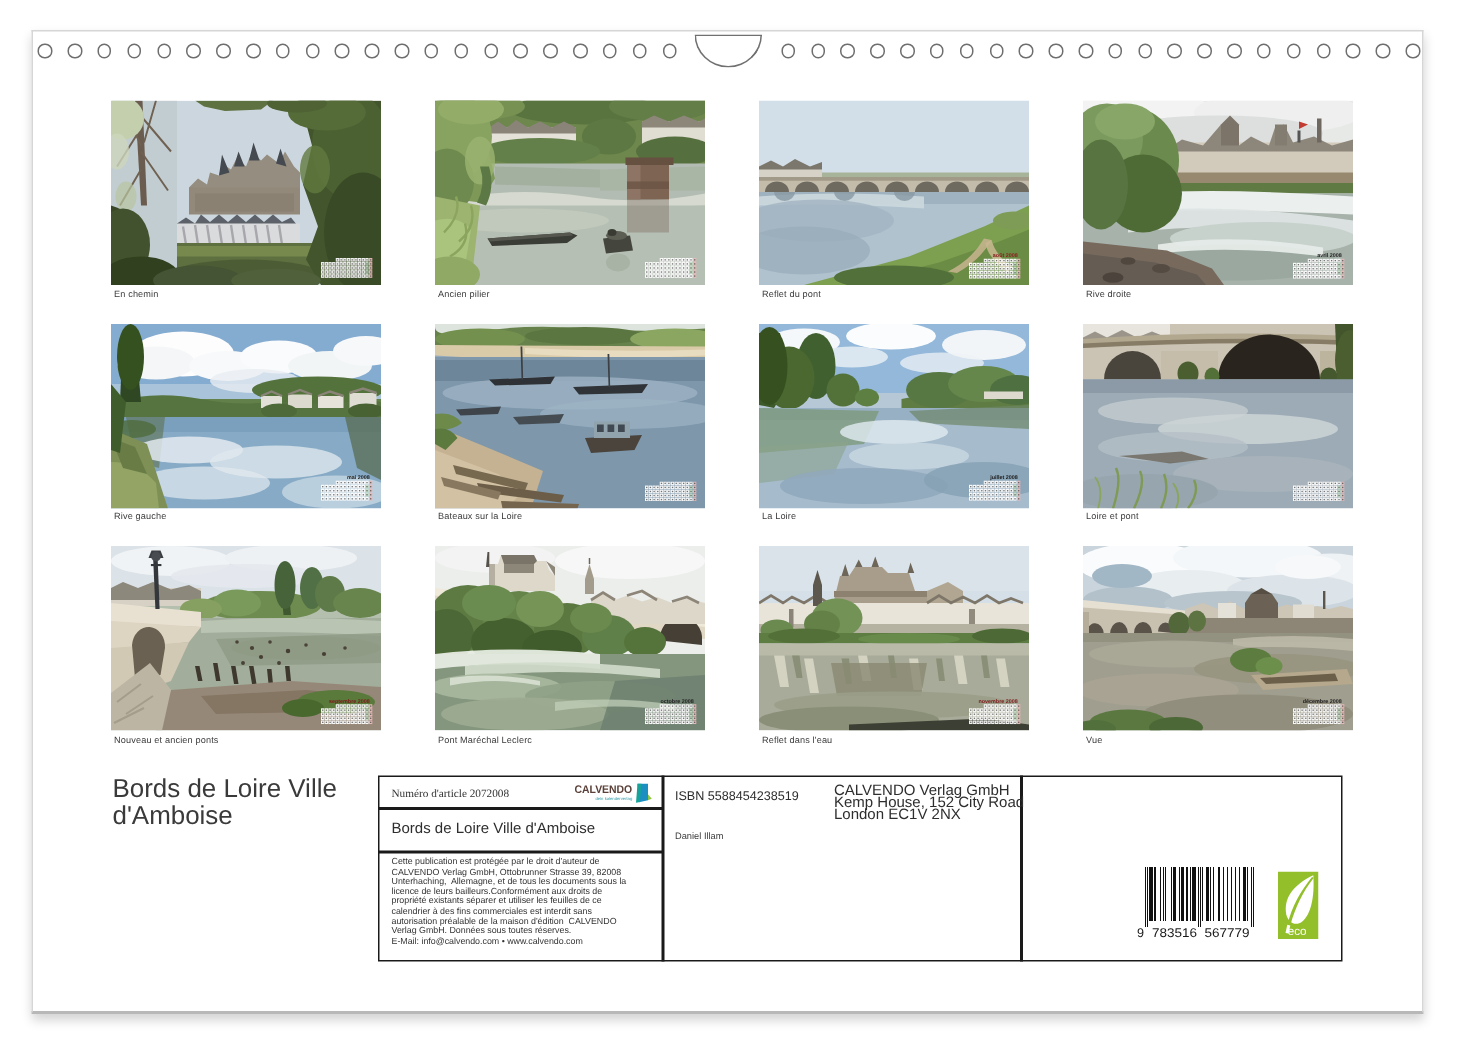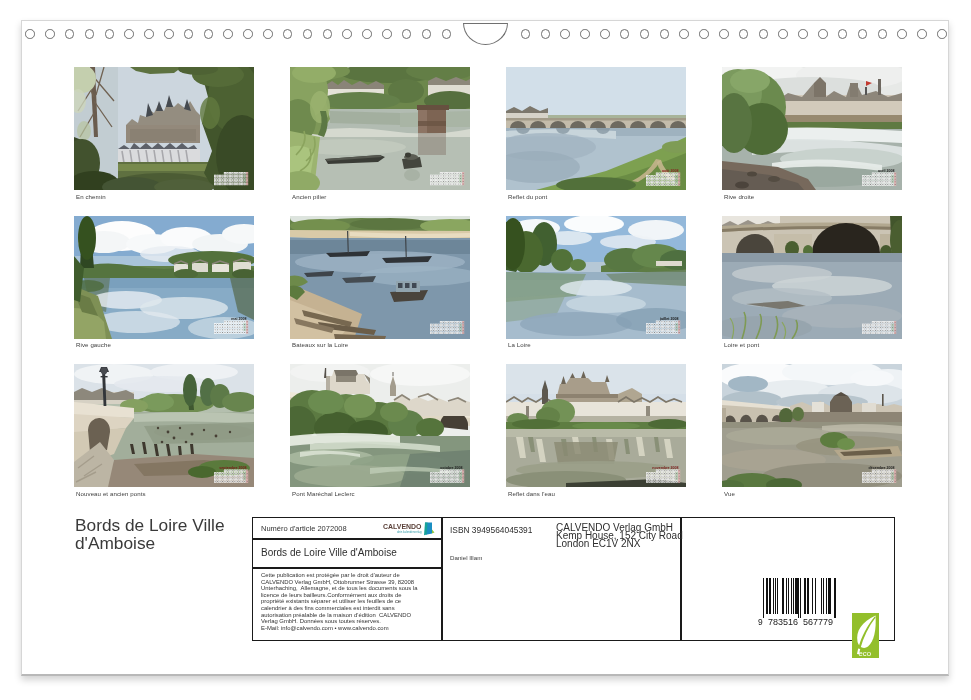--- a/index.html
+++ b/index.html
@@ -2118,35 +2118,35 @@
 <div class="abs" style="left:252px;top:517px;width:643px;height:124px;border:1.6px solid #1a1a1a;background:#fff;"></div>
 
 <div class="abs" style="left:441px;top:517px;width:1.6px;height:124px;background:#1a1a1a;"></div>
 
 <div class="abs" style="left:680px;top:517px;width:1.6px;height:124px;background:#1a1a1a;"></div>
 
 <div class="abs" style="left:252px;top:538px;width:190px;height:1.5px;background:#1a1a1a;"></div>
 
 <div class="abs" style="left:252px;top:567px;width:190px;height:1.5px;background:#1a1a1a;"></div>
 
-<div class="abs" style="left:261px;top:524px;font-size:7.5px;color:#333;">Numéro d'article 2072008</div>
+<div class="abs" style="left:261px;top:524px;font-size:7.5px;color:#333;font-family:Liberation Serif, serif;">Numéro d'article 2072008</div>
 
 <div id="calvendo" class="abs" style="left:383px;top:521px;width:52px;height:15px;"><svg width="52" height="15" viewBox="0 0 52 15">
       <text x="0" y="7.8" font-size="7.4" font-weight="bold" fill="#5a4038" font-family="Liberation Sans" textLength="38.5" lengthAdjust="spacingAndGlyphs">CALVENDO</text>
       <text x="14" y="12" font-size="2.7" fill="#2e9aa8" font-family="Liberation Sans" textLength="24.5" lengthAdjust="spacingAndGlyphs">dein kalenderverlag</text>
       <path d="M42 1.5 L49 1.5 L49 12.5 L43 13.8 Z" fill="#1b8ec2"></path>
       <path d="M42 1.5 L44.6 1.5 L43.6 13.6 L41 14.2 Z" fill="#17a398"></path>
       <path d="M49 8.5 L51.5 11.5 L47.5 13 L49 12.5 Z" fill="#8ec63f"></path>
     </svg></div>
 
 <div class="abs" style="left:261px;top:547px;font-size:10px;color:#2e2e2e;">Bords de Loire Ville d'Amboise</div>
 
 <div class="abs" style="left:261px;top:572px;font-size:5.9px;line-height:6.6px;color:#333;white-space:nowrap;">Cette publication est protégée par le droit d'auteur de<br>CALVENDO Verlag GmbH, Ottobrunner Strasse 39, 82008<br>Unterhaching,&nbsp; Allemagne, et de tous les documents sous la<br>licence de leurs bailleurs.Conformément aux droits de<br>propriété existants séparer et utiliser les feuilles de ce<br>calendrier à des fins commerciales est interdit sans<br>autorisation préalable de la maison d'édition&nbsp; CALVENDO<br>Verlag GmbH. Données sous toutes réserves.<br>E-Mail: info@calvendo.com • www.calvendo.com</div>
 
-<div class="abs" style="left:450px;top:524.5px;font-size:8.4px;color:#2e2e2e;">ISBN 3949564045391</div>
+<div class="abs" style="left:450px;top:524.5px;font-size:8.4px;color:#2e2e2e;">ISBN 5588454238519</div>
 
 <div class="abs" style="left:450px;top:553.5px;font-size:6.2px;color:#3a3a3a;">Daniel Illam</div>
 
 <div class="abs" style="left:556px;top:524px;font-size:10px;line-height:8.2px;color:#2e2e2e;">CALVENDO Verlag GmbH<br>Kemp House, 152 City Road<br>London EC1V 2NX</div>
 
 <div id="barcode" class="abs" style="left:758px;top:578px;"><svg width="78" height="48" viewBox="0 0 78 48" shape-rendering="crispEdges">
       <rect x="5.00" y="0" width="0.77" height="40" fill="#111"></rect>
       <rect x="6.54" y="0" width="0.77" height="40" fill="#111"></rect>
       <rect x="8.08" y="0" width="0.77" height="36" fill="#111"></rect>
       <rect x="8.85" y="0" width="0.77" height="36" fill="#111"></rect>
@@ -2187,19 +2187,19 @@
       <rect x="71.22" y="0" width="0.77" height="36" fill="#111"></rect>
       <rect x="71.99" y="0" width="0.77" height="36" fill="#111"></rect>
       <rect x="73.53" y="0" width="0.77" height="36" fill="#111"></rect>
       <rect x="75.84" y="0" width="0.77" height="40" fill="#111"></rect>
       <rect x="77.38" y="0" width="0.77" height="40" fill="#111"></rect>
       <text x="0" y="46.5" font-size="8.4" fill="#1a1a1a" font-family="Liberation Sans">9</text>
       <text x="10" y="46.5" font-size="8.4" fill="#1a1a1a" font-family="Liberation Sans" textLength="30" lengthAdjust="spacingAndGlyphs">783516</text>
       <text x="45" y="46.5" font-size="8.4" fill="#1a1a1a" font-family="Liberation Sans" textLength="30" lengthAdjust="spacingAndGlyphs">567779</text>
     </svg></div>
 
-<div id="eco" class="abs" style="left:852px;top:581px;margin-top:32px;"><svg width="27" height="45" viewBox="0 0 27 45">
+<div id="eco" class="abs" style="left:852px;top:581px;"><svg width="27" height="45" viewBox="0 0 27 45">
       <rect x="0" y="0" width="27" height="45" fill="#93bf2b"></rect>
       <path d="M23.5 2.5 C 10 9 3.5 18 5.5 28.5 C 6.8 34.5 12 36.5 16 33.5 C 22 28.5 24.5 17 23.5 2.5 Z" fill="#fff"></path>
       <path d="M22.8 3.5 C 15 13 9.5 23 6.2 35.5 L 8.2 36 C 11.5 24 16.5 13.5 23.6 4.5 Z" fill="#93bf2b"></path>
       <path d="M6.2 35.5 L 5 41 L 7 41.3 L 8.2 36 Z" fill="#fff"></path>
       <text x="6.5" y="42.5" font-size="7.8" fill="#fff" font-family="Liberation Sans">eco</text>
     </svg></div>
 
 </body></html>

